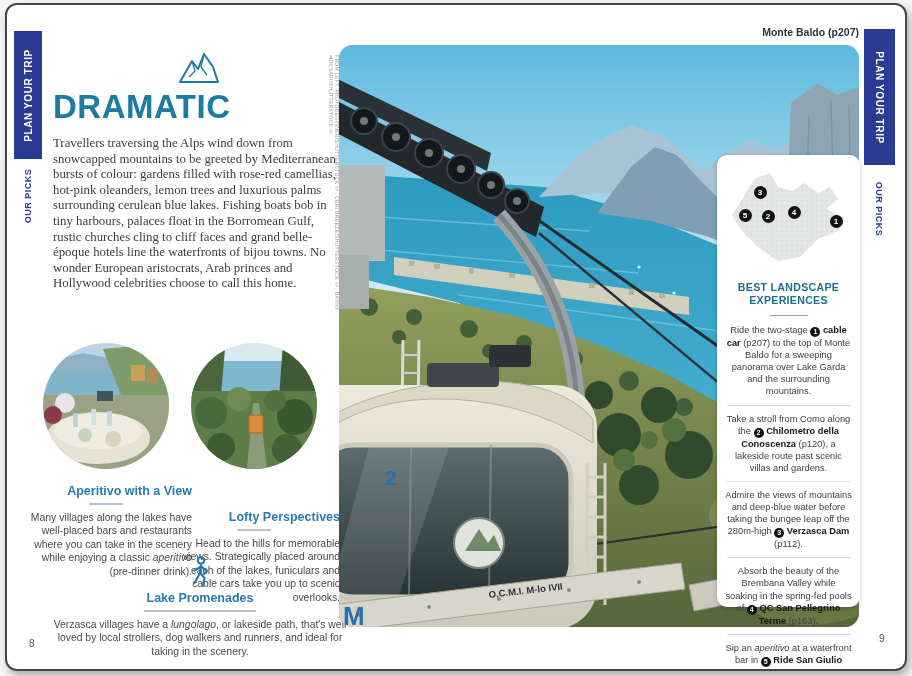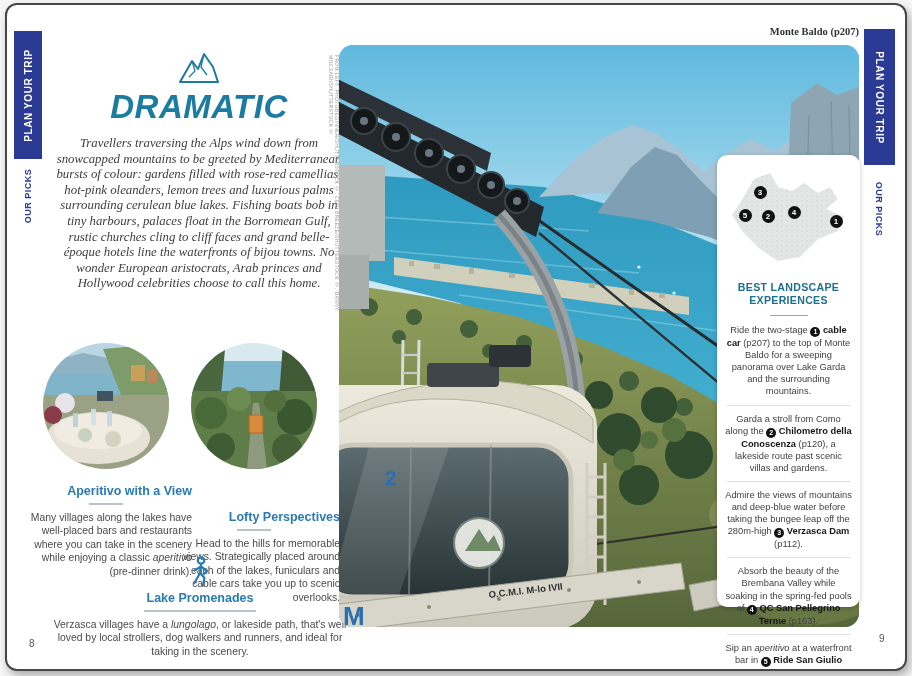--- a/index.html
+++ b/index.html
@@ -12,21 +12,21 @@
   .spine-tab.blue{background:#2b3a94;}
   .spine-tab span{white-space:nowrap;font-weight:700;font-size:10px;letter-spacing:.6px;color:#fff;}
   .spine-left-plan{left:7px;top:26px;width:28px;height:128px;}
   .spine-left-picks{left:7px;top:158px;width:28px;height:66px;}
   .spine-right-plan{left:857px;top:24px;width:31px;height:136px;}
   .spine-right-picks{left:857px;top:168px;width:31px;height:72px;}
   .rot-ccw{transform:rotate(-90deg);}
   .rot-cw{transform:rotate(90deg);}
   .picks span{color:#2b3a94;font-size:9px;letter-spacing:.5px;}
   
-  .left-col{position:absolute;left:46px;top:44px;width:292px;text-align:center;font-style:italic;}
+  .left-col{position:absolute;left:46px;top:44px;width:292px;text-align:left;}
   .mtn-icon{display:block;margin:0 auto 6px auto;}
   .title{font-size:33px;line-height:32px;font-weight:800;color:#1c7ba1;letter-spacing:.5px;}
   .intro{margin-top:13px;font-family:"Liberation Serif",serif;font-size:12.8px;line-height:15.6px;
     color:#3d3d3d;}
   .circle{position:absolute;width:126px;height:126px;border-radius:50%;overflow:hidden;}
   .circle1{left:36px;top:338px;}
   .circle2{left:184px;top:338px;}
   .feat{position:absolute;width:172px;text-align:right;}
   .feat1{left:13px;top:479px;}
   .feat2{left:161px;top:505px;}
@@ -35,21 +35,21 @@
   .hd-rule{width:34px;border:0;border-top:2px solid #b8c4cb;margin:5px auto 6px auto;}
   .hd-rule.wide{width:112px;}
   .feat p{margin:0;font-size:10.4px;line-height:13.4px;color:#4a4a4a;}
   .walk-icon{display:block;margin:0 auto 3px auto;}
   .pagenum{position:absolute;font-size:10px;color:#555;}
   .pagenum.l{left:22px;top:633px;}
   .pagenum.r{left:872px;top:628px;}
   
   .photo{position:absolute;left:332px;top:40px;width:520px;height:582px;border-radius:14px;
     overflow:hidden;background:#7ac4e4;}
-  .photo-label{position:absolute;right:46px;top:21px;font-size:10.5px;font-weight:700;color:#2d3338;font-family:Liberation Serif, serif;}
+  .photo-label{position:absolute;right:46px;top:21px;font-size:10.5px;font-weight:700;color:#2d3338;}
   .credit{position:absolute;left:321px;top:50px;height:270px;writing-mode:vertical-rl;
     font-size:5px;letter-spacing:.35px;color:#9a9a9a;}
   
   .card{position:absolute;left:710px;top:150px;width:143px;height:452px;background:#fff;
     border-radius:10px;box-shadow:0 1px 5px rgba(0,0,0,.22);box-sizing:border-box;
     padding:10px 8px 8px 8px;text-align:center;}
   .map-box{position:relative;width:126px;height:112px;margin:0 auto;}
   .map-marker{position:absolute;width:13px;height:13px;border-radius:50%;background:#111;color:#fff;
     font-size:8px;font-weight:700;display:flex;align-items:center;justify-content:center;}
   .card h4{margin:4px 0 0 0;font-size:10.6px;line-height:13px;font-weight:700;color:#1e6e8e;
@@ -337,21 +337,21 @@
           <span class="map-marker" style="left: 28px; top: 21px;">3</span>
           <span class="map-marker" style="left: 62px; top: 41px;">4</span>
           <span class="map-marker" style="left: 13px; top: 44px;">5</span>
         </div>
     </div>
     <h4>BEST LANDSCAPE</h4>
     <h4 style="margin-top:0;">EXPERIENCES</h4>
     <hr class="card-rule">
     <div class="card-item"><span>Ride the two-stage </span><span class="marker">1</span><span> </span><span class="b">cable car</span><span> (p207) to the top of Monte Baldo for a sweeping panorama over Lake Garda and the surrounding mountains.</span></div>
     <hr class="item-rule">
-    <div class="card-item"><span>Garda a stroll from Como along the </span><span class="marker">2</span><span> </span><span class="b">Chilometro della Conoscenza</span><span> (p120), a lakeside route past scenic villas and gardens.</span></div>
+    <div class="card-item"><span>Take a stroll from Como along the </span><span class="marker">2</span><span> </span><span class="b">Chilometro della Conoscenza</span><span> (p120), a lakeside route past scenic villas and gardens.</span></div>
     <hr class="item-rule">
     <div class="card-item"><span>Admire the views of mountains and deep-blue water before taking the bungee leap off the 280m-high </span><span class="marker">3</span><span> </span><span class="b">Verzasca Dam</span><span> (p112).</span></div>
     <hr class="item-rule">
     <div class="card-item"><span>Absorb the beauty of the Brembana Valley while soaking in the spring-fed pools of </span><span class="marker">4</span><span> </span><span class="b">QC San Pellegrino Terme</span><span> (p163).</span></div>
     <hr class="item-rule">
     <div class="card-item"><span>Sip an </span><span class="i">aperitivo</span><span> at a waterfront bar in </span><span class="marker">5</span><span> </span><span class="b">Ride San Giulio</span></div>
   </div>
 
   <div class="spine-tab blue spine-right-plan">
     <span class="rot-cw">PLAN YOUR TRIP</span>

